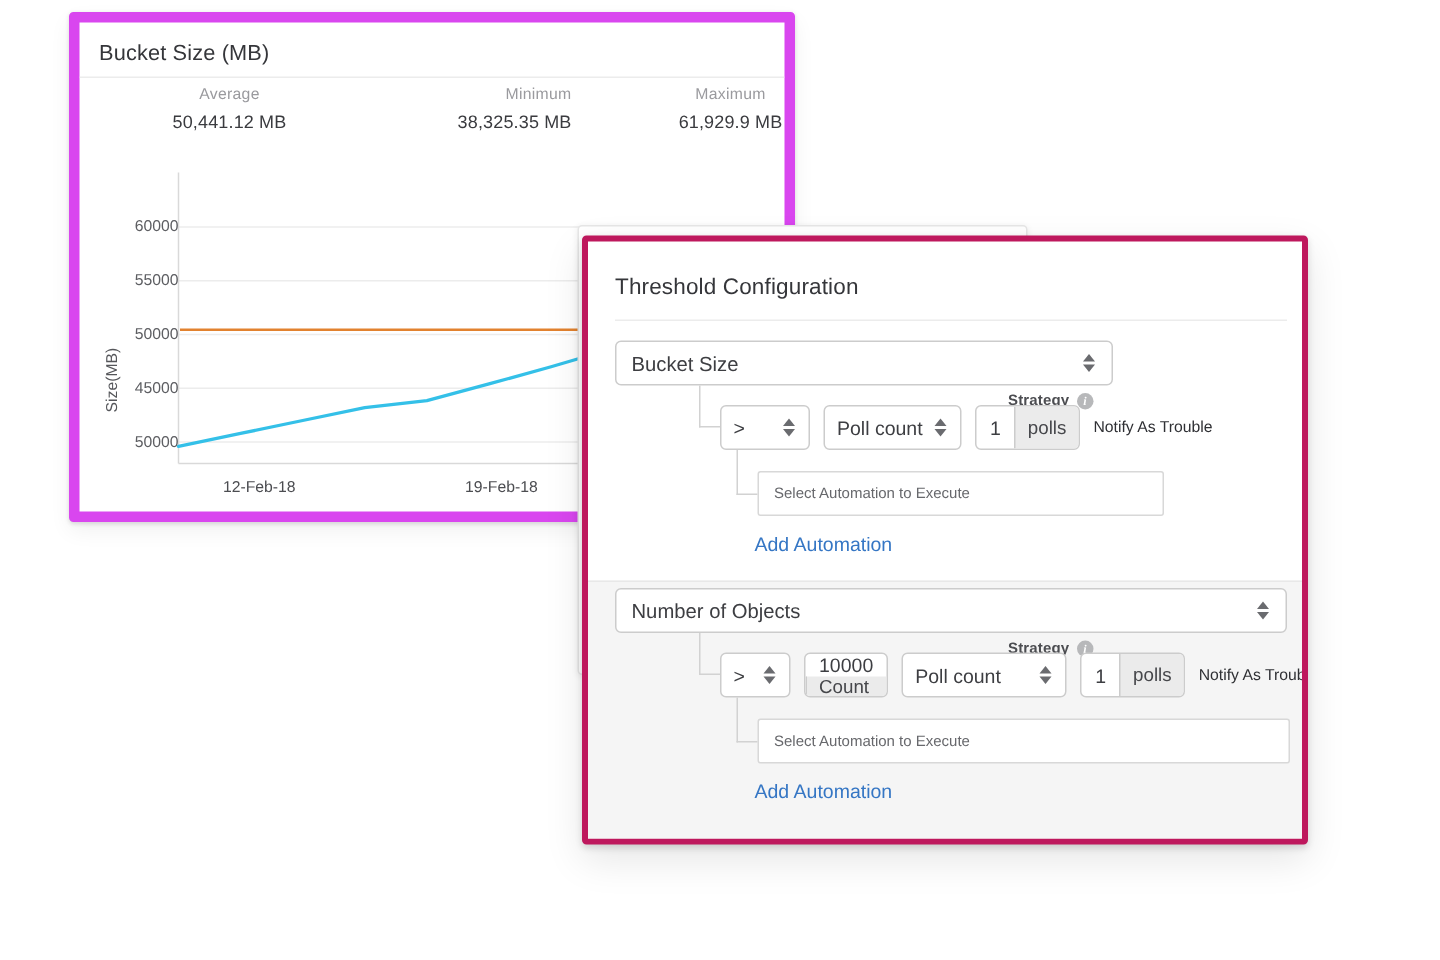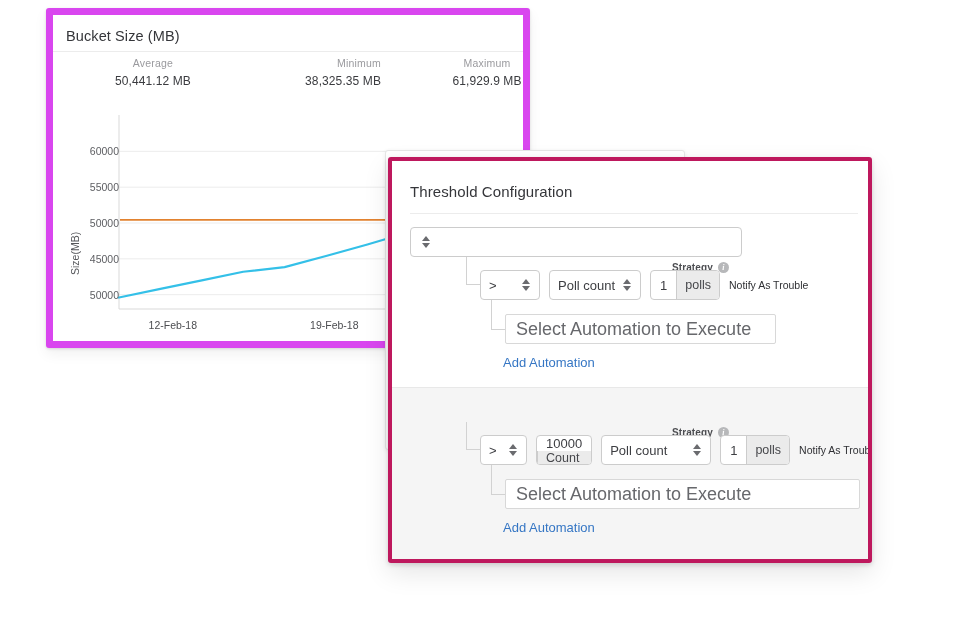--- a/index.html
+++ b/index.html
@@ -137,21 +137,21 @@
     background: #ebebeb; border-left: 1px solid #ccc;
     align-self: stretch; display: flex; align-items: center;
     padding: 0 8px; font-size: 12.5px; color: #46474b; white-space: nowrap;
   }
   .notify { font-size: 10.5px; color: #2f3034; white-space: nowrap; }
 
   .automation-box {
     position: absolute; height: 30px;
     background: #fff; border: 1px solid #d8d8d8; border-radius: 2px;
     display: flex; align-items: center; padding: 0 10px;
-    font-size: 18px; color: #67686c;
+    font-size: 10px; color: #67686c;
   }
   .add-automation {
     position: absolute; font-size: 13px; color: #3576c4; cursor: pointer;
   }
 
   .connector { position: absolute; border-color: #d2d2d2; border-style: solid; }
 </style>
 </head>
 <body>
 
@@ -199,20 +199,21 @@
 
   <div id="behind-card"></div>
 
   <div id="threshold-panel">
     <div id="panel-title">Threshold Configuration</div>
     <div id="panel-rule"></div>
 
     <div class="group" id="group-1">
 
       <div class="metric-select" id="metric-select-1">
+        <span class="label">Bucket Size</span>
         <span class="spin">
             <i class="up"></i>
             <i class="dn"></i>
           </span>
       </div>
 
       <div class="connector" style="left:74px; top:34px; width:1px; height:28px; border-width:0 0 0 1px;"></div>
       <div class="connector" style="left:74px; top:61px; width:14px; height:1px; border-width:1px 0 0 0;"></div>
 
       <div class="strategy-wrap" style="left:252px; top:39px;">
@@ -247,20 +248,27 @@
 
       <div class="automation-box" style="left:113px; top:91px; width:271px;">
         <span>Select Automation to Execute</span>
       </div>
 
       <div class="add-automation" style="left:111px; top:132px;">Add Automation</div>
     </div>
 
     <div class="group" id="group-2">
 
+      <div class="metric-select" id="metric-select-2">
+        <span class="label">Number of Objects</span>
+        <span class="spin">
+            <i class="up"></i>
+            <i class="dn"></i>
+          </span>
+      </div>
 
       <div class="connector" style="left:74px; top:34px; width:1px; height:28px; border-width:0 0 0 1px;"></div>
       <div class="connector" style="left:74px; top:61px; width:14px; height:1px; border-width:1px 0 0 0;"></div>
 
       <div class="strategy-wrap" style="left:252px; top:39px;">
         <span class="strategy-label">Strategy</span>
         <span class="info-icon">i</span>
       </div>
 
       <div class="cond-row" style="left:88px; top:47px;">

